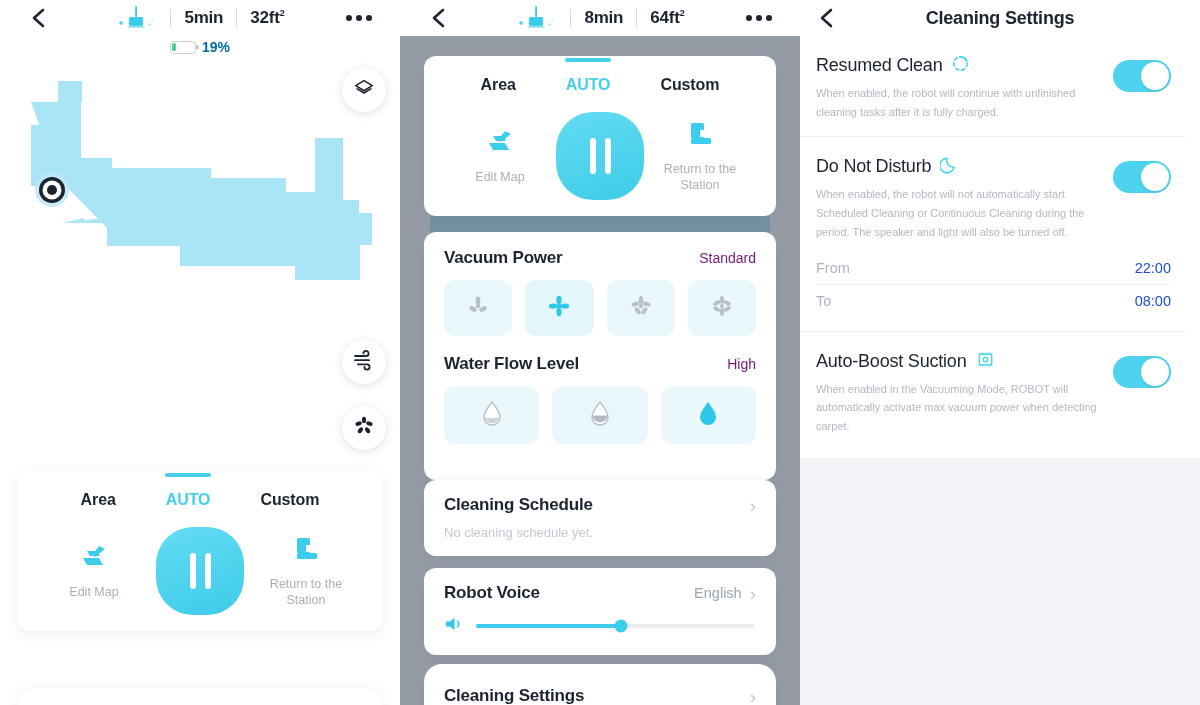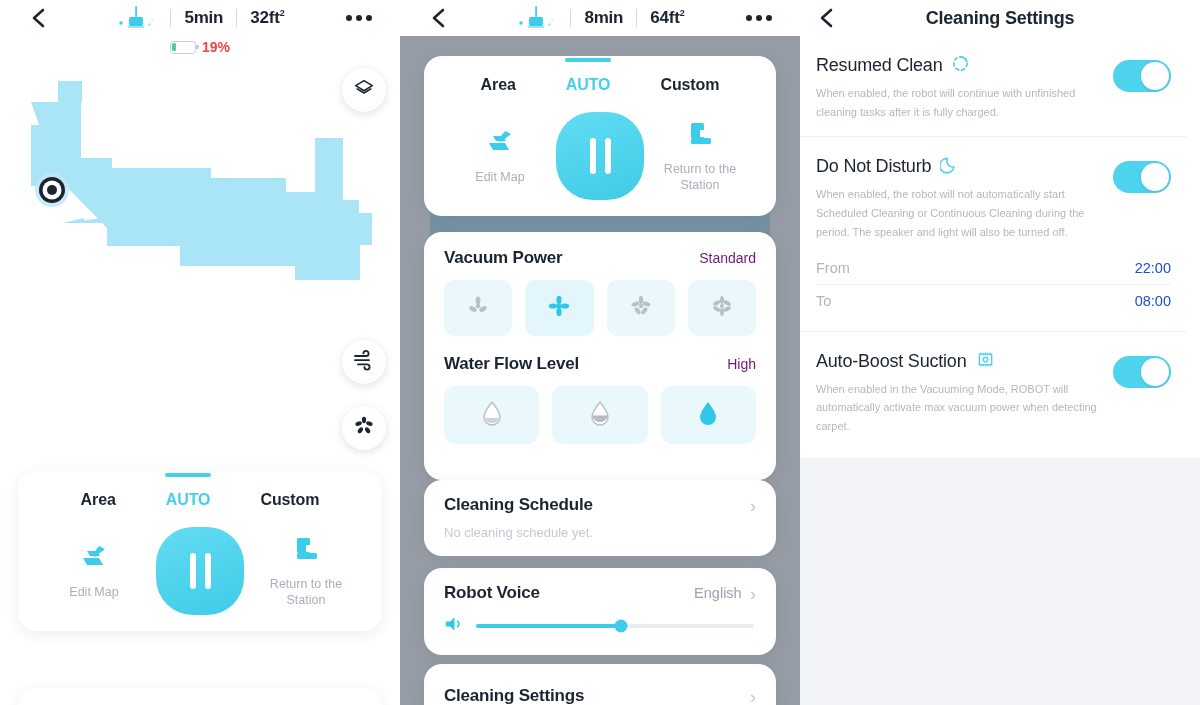--- a/index.html
+++ b/index.html
@@ -47,35 +47,35 @@
   }
   .batt {
     width: 26px; height: 13px; border: 1.6px solid #c9ccd2; border-radius: 3.5px;
     position: relative; display: flex; align-items: center; padding: 1.5px;
   }
   .batt::after {
     content: ""; position: absolute; right: -4px; top: 3.5px;
     width: 2.5px; height: 4px; background: #c9ccd2; border-radius: 0 1.5px 1.5px 0;
   }
   .batt i { display: block; height: 100%; width: 19%; background: #49d18a; border-radius: 1.5px; }
-  .batt-label { font-size: 14px; font-weight: bold; color: #ef4444; }
+  .batt-label { font-size: 14px; font-weight: bold; color: #0369a1; }
 
   
   .map-wrap { position: relative; height: 669px; background: #ffffff; }
   .map-svg { position: absolute; inset: 0; }
 
   .map-btn {
     position: absolute; width: 44px; height: 44px; border-radius: 50%;
     background: #ffffff; box-shadow: 0 2px 9px rgba(60,70,90,.17);
     display: flex; align-items: center; justify-content: center; cursor: pointer;
   }
 
   
   .card {
-    background: #ffffff; border-radius: 18px;
+    background: #ffffff; border-radius: 12px;
     box-shadow: 0 3px 14px rgba(70,80,100,.10);
   }
   .seg-row {
     display: flex; align-items: center; justify-content: center; gap: 46px;
     padding-top: 14px;
   }
   .seg {
     font-size: 16px; font-weight: bold; color: #1c2430; position: relative;
     padding: 6px 2px; cursor: pointer; letter-spacing: -0.1px;
   }

